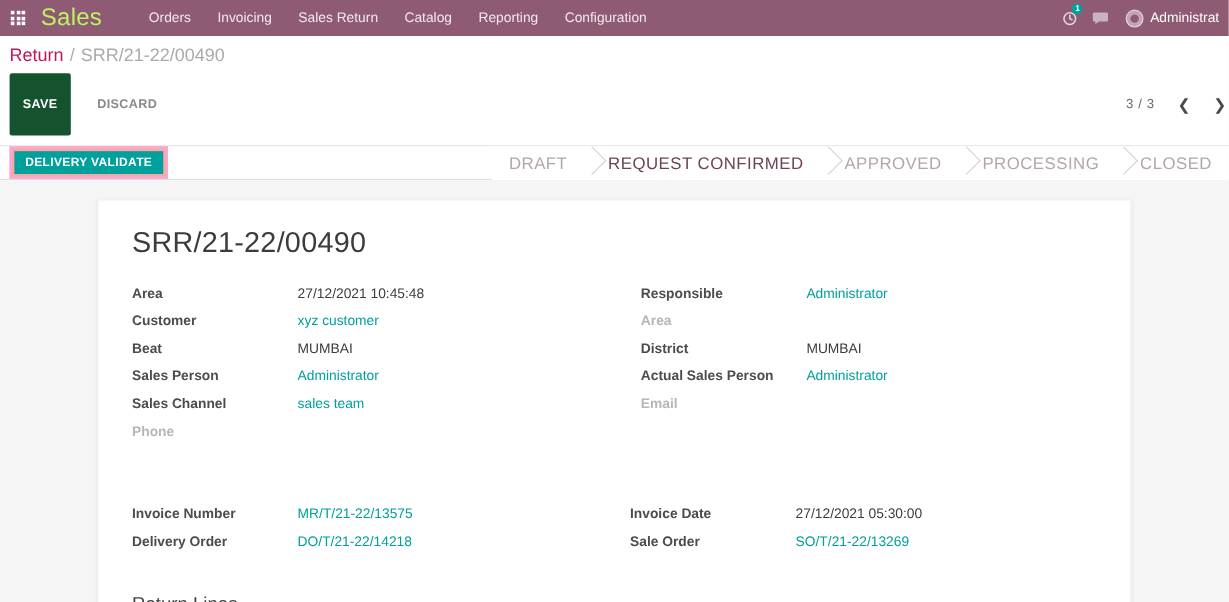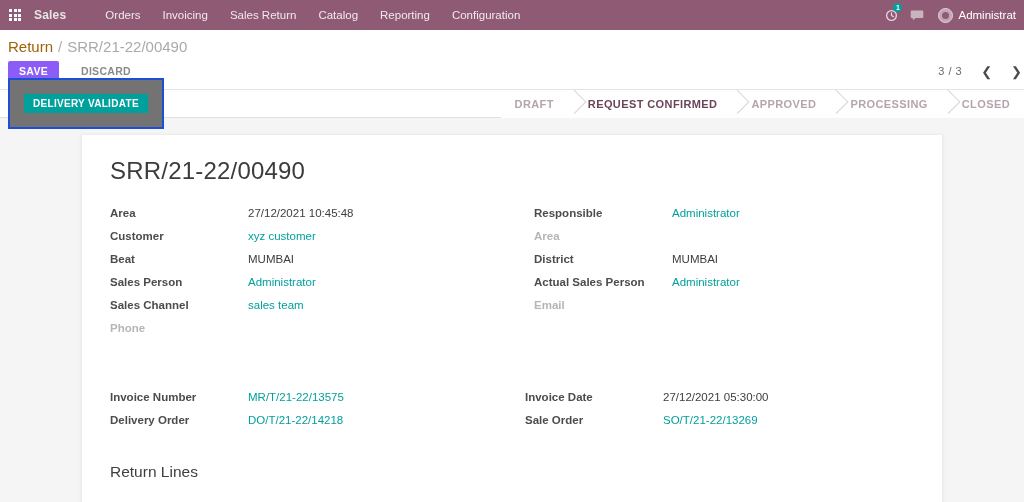--- a/index.html
+++ b/index.html
@@ -25,23 +25,23 @@
     cursor: pointer;
   }
   .apps-grid {
     display: grid;
     grid-template-columns: repeat(3, 3px);
     grid-template-rows: repeat(3, 3px);
     gap: 1.5px;
   }
   .apps-grid i { background: #fff; display: block; width: 3px; height: 3px; }
   .brand {
-    font-size: 12px;
-    font-weight: bold;
-    color: #e5e5e5;
+    font-size: 20px;
+    font-weight: normal;
+    color: #bef264;
     margin-left: 4px;
     margin-right: 28px;
     letter-spacing: .2px;
     cursor: pointer;
   }
   .menu-list { display: flex; align-items: center; gap: 0; }
   .menu-item {
     font-size: 11.5px;
     color: #f2e8ee;
     padding: 7px 11px;
@@ -92,40 +92,40 @@
   .user-name { font-size: 11.5px; color: #ffffff; white-space: nowrap; }
 
   
   .control-panel { background: #ffffff; border-bottom: 1px solid #e4e4e4; }
   .cp-row1 {
     display: flex;
     align-items: baseline;
     padding: 8px 0 2px 8px;
   }
   .breadcrumb-root {
-    color: #a16207;
+    color: #be185d;
     font-size: 15px;
     cursor: pointer;
   }
   .breadcrumb-sep { color: #adadad; font-size: 15px; margin: 0 5px; }
   .breadcrumb-active { color: #aaaaaa; font-size: 15px; }
 
   .cp-row2 {
     display: flex;
     align-items: center;
     padding: 4px 8px 8px 8px;
     position: relative;
   }
   .btn-save {
-    background: #8b5cf6;
+    background: #14532d;
     color: #ffffff;
     font-size: 10.5px;
     font-weight: bold;
     letter-spacing: .3px;
-    padding: 4px 11px;
+    padding: 20px 11px;
     border: none;
     border-radius: 2px;
     cursor: pointer;
     font-family: "Liberation Sans", sans-serif;
   }
   .btn-discard {
     background: transparent;
     color: #8a8a8a;
     font-size: 10.5px;
     font-weight: bold;
@@ -151,23 +151,23 @@
   .action-bar {
     background: #ffffff;
     border-bottom: 1px solid #e0e0e0;
     height: 28px;
     display: flex;
     align-items: center;
     position: relative;
     padding-left: 8px;
   }
   .btn-validate-wrap {
-    border: 2px solid #1d4ed8;
-    padding: 14px;
-    background: #737373;
+    border: 2px solid #f9a8d4;
+    padding: 2px;
+    background: #fca5a5;
     display: inline-block;
   }
   .btn-validate {
     background: #00a09d;
     color: #ffffff;
     font-size: 10px;
     font-weight: bold;
     letter-spacing: .3px;
     padding: 4px 9px;
     border: none;
@@ -179,22 +179,22 @@
     position: absolute;
     right: 0; top: 0;
     height: 28px;
     display: flex;
     align-items: stretch;
   }
   .stat {
     display: flex;
     align-items: center;
     padding: 0 14px 0 20px;
-    font-size: 11px;
-    font-weight: bold;
+    font-size: 14px;
+    font-weight: normal;
     letter-spacing: .4px;
     color: #b3a5ad;
     background: #ffffff;
     position: relative;
     white-space: nowrap;
     cursor: pointer;
   }
   .stat:first-child { padding-left: 14px; }
   .stat::before {
     content: "";

